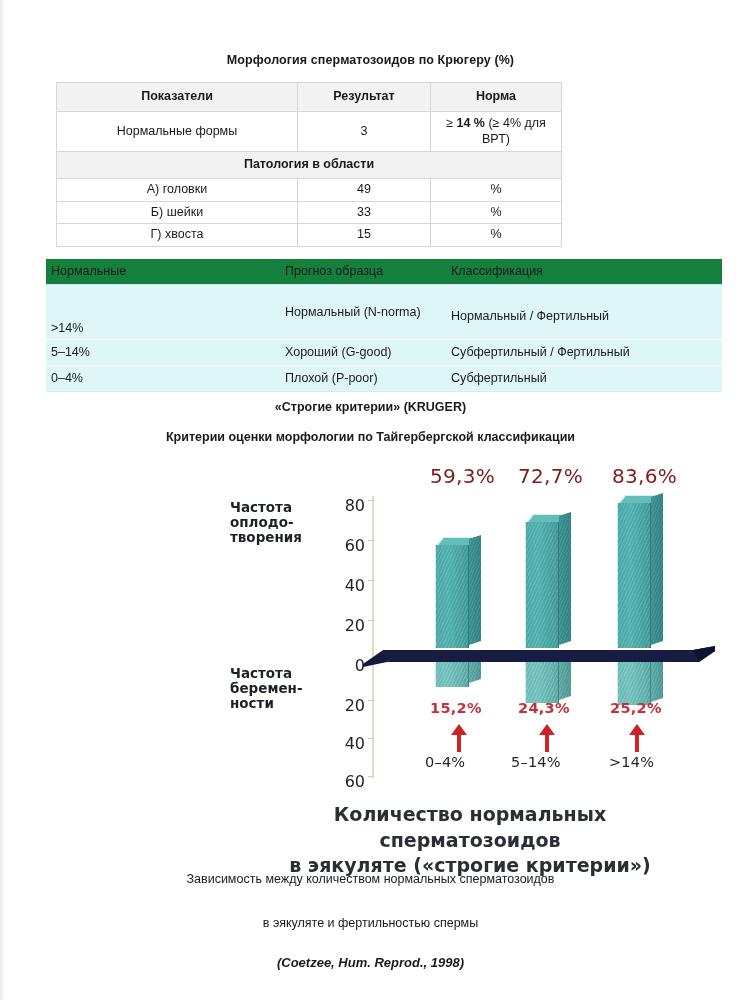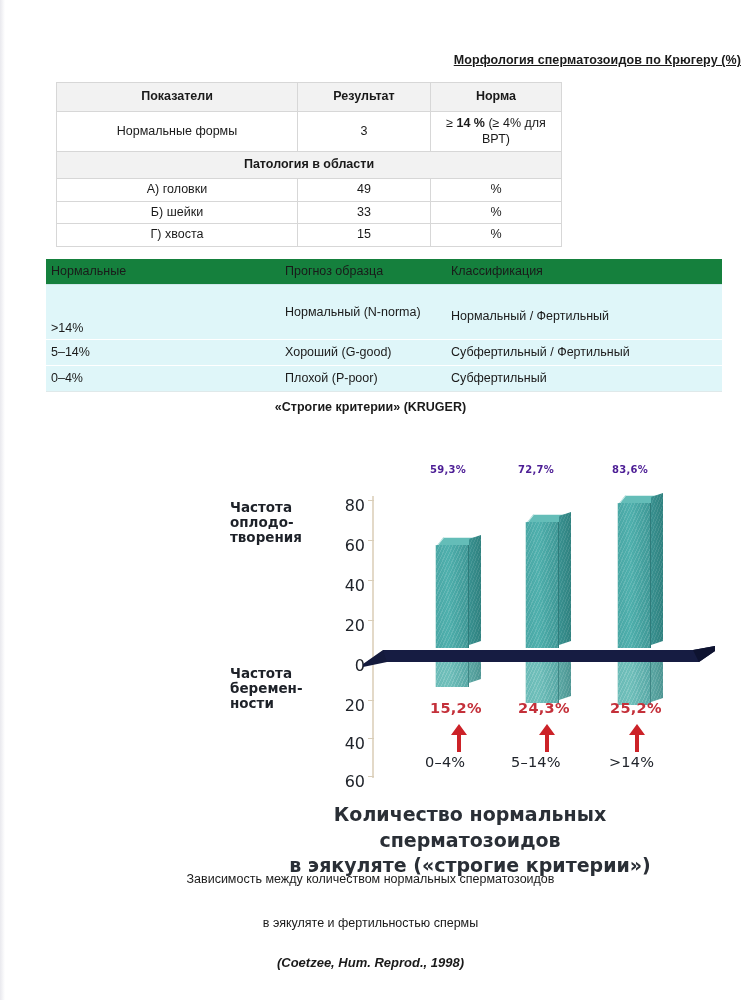--- a/index.html
+++ b/index.html
@@ -29,25 +29,24 @@
     height: 1000px;
     box-sizing: border-box;
     padding: 0;
   }
 
   
   .t1-title {
     position: absolute;
     left: 0; right: 0;
     top: 53px;
-    text-align: right;
+    text-align: center;
     font-size: 12.5px;
     font-weight: bold;
     letter-spacing: .1px;
-    text-decoration: underline;
   }
 
   
   .table1-wrap {
     position: absolute;
     left: 56px;
     top: 82px;
     width: 478px;
   }
   table.t1 {
@@ -153,23 +152,23 @@
   
   .top-labels {
     position: absolute;
     left: 205px;
     top: 2px;
     width: 270px;
     height: 22px;
   }
   .top-labels span {
     position: absolute;
-    font-size: 10px;
-    font-weight: 700;
-    color: #4c1d95;
+    font-size: 20px;
+    font-weight: 400;
+    color: #7f1d1d;
     letter-spacing: .3px;
     font-family: "DejaVu Sans", sans-serif;
   }
   .top-labels span:nth-child(1) { left: 0px; }
   .top-labels span:nth-child(2) { left: 88px; }
   .top-labels span:nth-child(3) { left: 182px; }
 
   
   .axis-nums {
     position: absolute;
@@ -407,20 +406,21 @@
         <tr class="r3">
           <td class="k1">0–4%</td>
           <td class="k2">Плохой (P-poor)</td>
           <td class="k3">Субфертильный</td>
         </tr>
       </tbody>
     </table>
   </div>
 
   <div class="fig-head1">«Строгие критерии» (KRUGER)</div>
+  <div class="fig-head2">Критерии оценки морфологии по Тайгербергской классификации</div>
 
   <div class="figure">
     <div class="fig-inner">
 
       <div class="top-labels">
         <span>59,3%</span>
         <span>72,7%</span>
         <span>83,6%</span>
       </div>
 

